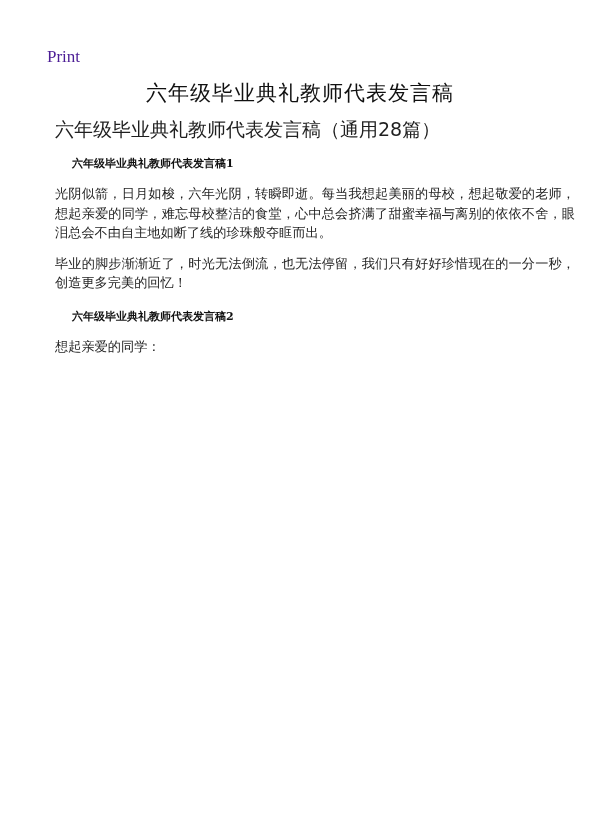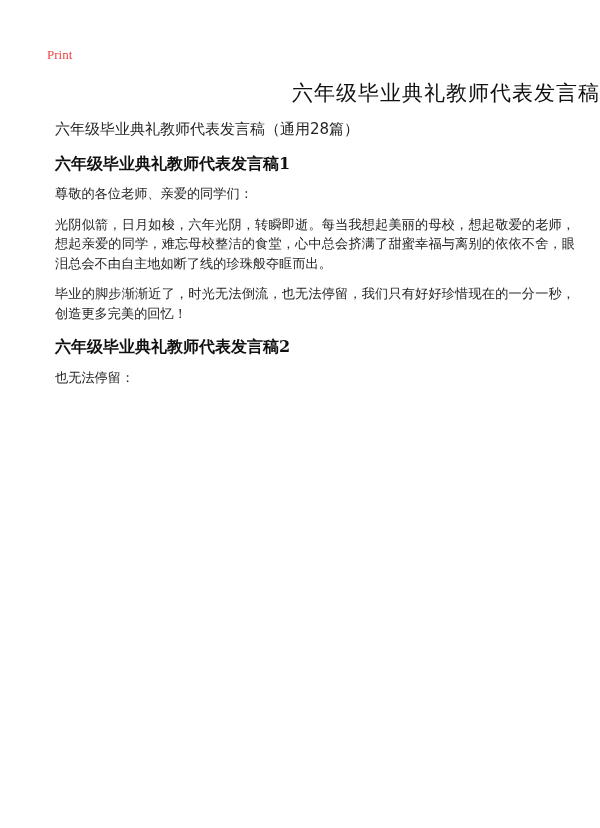--- a/index.html
+++ b/index.html
@@ -21,79 +21,78 @@
       top: 0;
       width: 600px;
       height: 828px;
       background: #ffffff;
     }
     .print-link {
       position: absolute;
       left: 47px;
       top: 47px;
       font-family: "Liberation Serif", "DejaVu Serif", serif;
-      font-size: 13px;
-      color: #ef4444;
+      font-size: 17px;
+      color: #4c1d95;
       text-decoration: none;
       cursor: pointer;
     }
     .doc-title {
       position: absolute;
       left: 0;
       top: 79px;
       width: 600px;
-      text-align: right;
+      text-align: center;
       font-size: 21px;
       font-weight: normal;
       letter-spacing: 1px;
       margin: 0;
       color: #111;
     }
     .content {
       position: absolute;
       left: 55px;
       top: 120px;
       width: 520px;
       font-size: 13.2px;
       line-height: 19.5px;
       color: #1f1f1f;
     }
     .subtitle {
       margin: 0 0 12px 0;
-      font-size: 15px;
+      font-size: 19px;
     }
     .para {
       margin: 0 0 11px 0;
       text-align: justify;
       word-break: break-all;
     }
     .section-heading {
-      margin: 14px 0 11px 0;
-      font-size: 16px;
+      margin: 14px 0 11px 17px;
+      font-size: 11px;
       font-weight: bold;
       font-family: "DejaVu Serif", "Liberation Serif", serif;
       color: #111;
     }
   </style>
 </head>
 <body>
 
 <div class="page">
   <a class="print-link">Print</a>
 
   <h1 class="doc-title">六年级毕业典礼教师代表发言稿</h1>
 
   <div class="content">
     <p class="subtitle">六年级毕业典礼教师代表发言稿（通用28篇）</p>
 
     <div>
       <h2 class="section-heading">六年级毕业典礼教师代表发言稿1</h2>
-      <p class="para">尊敬的各位老师、亲爱的同学们：</p>
       <p class="para">光阴似箭，日月如梭，六年光阴，转瞬即逝。每当我想起美丽的母校，想起敬爱的老师，想起亲爱的同学，难忘母校整洁的食堂，心中总会挤满了甜蜜幸福与离别的依依不舍，眼泪总会不由自主地如断了线的珍珠般夺眶而出。</p>
       <p class="para">毕业的脚步渐渐近了，时光无法倒流，也无法停留，我们只有好好珍惜现在的一分一秒，创造更多完美的回忆！</p>
     </div>
 
     <div>
       <h2 class="section-heading">六年级毕业典礼教师代表发言稿2</h2>
-      <p class="para">也无法停留：</p>
+      <p class="para">想起亲爱的同学：</p>
     </div>
   </div>
 </div>
 
 </body></html>

